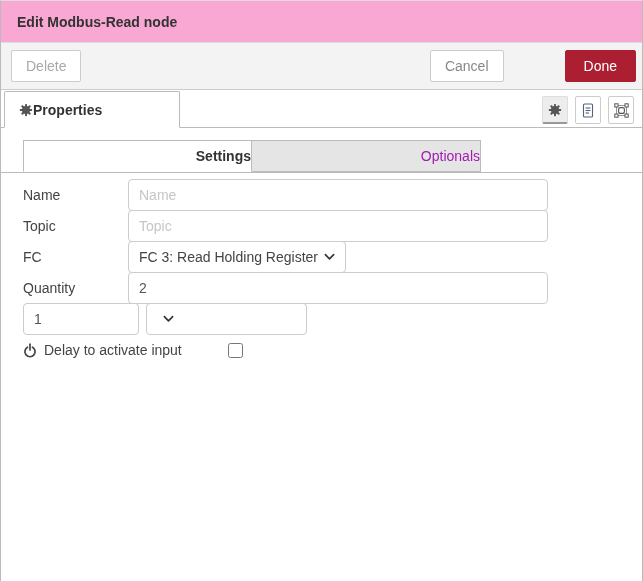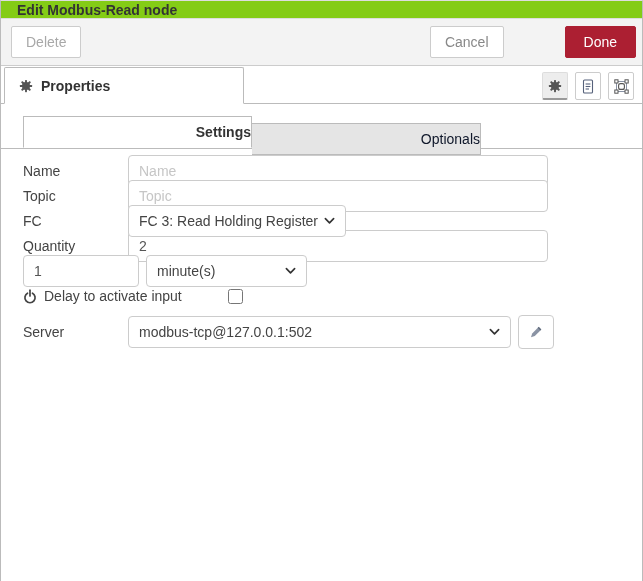--- a/index.html
+++ b/index.html
@@ -7,21 +7,21 @@
   body { font-family: "Liberation Sans", sans-serif; font-size: 14px; color:#444; }
 
   .dialog {
     width: 643px; height: 581px;
     border-left: 1px solid #bbb; border-right: 1px solid #bbb; border-top: 1px solid #ddd;
     background: #fff; position: relative; overflow: hidden;
   }
 
   
   .tray-header {
-    height: 18px; background:#84cc16; border-bottom:1px solid #ddd;
+    height: 42px; background:#f9a8d4; border-bottom:1px solid #ddd;
     display:flex; align-items:center; padding-left:16px;
   }
   .tray-header .title { font-weight:bold; font-size:14px; color:#333; }
 
   
   .toolbar {
     height: 47px; background:#f3f3f3; border-bottom:1px solid #ccc;
     display:flex; align-items:center; padding:0 6px 0 10px;gap:39px;
   }
   .btn {
@@ -35,24 +35,24 @@
   .btn-done {
     background:#ac1f32; border-color:#ac1f32; color:#fff; padding:0 18px;
   }
 
   
   .editor-tabs {
     height:38px; background:#fff; border-bottom:1px solid #bbb;
     position:relative; display:flex; align-items:flex-end;
   }
   .properties-tab {
-    width:240px; height:37px; margin-left:3px; margin-bottom:-1px;
+    width:176px; height:37px; margin-left:3px; margin-bottom:-1px;
     background:#fff; border:1px solid #bbb; border-bottom:1px solid #fff;
     border-radius:2px 2px 0 0;
-    display:flex; align-items:center; gap:8px; padding-left:14px;
+    display:flex; align-items:center; padding-left:14px;
   }
   .properties-tab .label { font-weight:bold; color:#333; }
   .icon-buttons { position:absolute; right:8px; top:6px; display:flex; gap:7px; }
   .icon-btn {
     width:26px; height:28px; background:#fff; border:1px solid #ccc; border-radius:2px;
     display:flex; align-items:center; justify-content:center; cursor:pointer; padding:0;
   }
   .icon-btn.active {
     background:#ededed; border-color:#ddd; border-bottom:2px solid #999;
   }
@@ -64,26 +64,26 @@
   .subtabs { display:flex; border-bottom:1px solid #bbb; padding-left:22px; height:33px; }
   .subtab {
     width:229px; height:32px; margin-bottom:-1px;
     display:flex; align-items:center; padding-left:16px; cursor:pointer;
     border:1px solid #bbb; font-size:14px;justify-content:flex-end;
   }
   .subtab.active {
     background:#fff; border-bottom:1px solid #fff; font-weight:bold; color:#333; z-index:2;
   }
   .subtab.inactive {
-    background:#e5e5e5; color:#0f172a; border-left:none;margin-top:7px;
+    background:#e5e5e5; color:#a21caf; border-left:none;
   }
 
   
   .form { padding:13px 0 0 22px; }
-  .form-row { display:flex; align-items:center; margin-bottom:8px; height:17px; }
+  .form-row { display:flex; align-items:center; margin-bottom:14px; height:17px; }
   .form-row .flabel { width:105px; color:#444; font-size:14px; flex:none; }
   .tinput {
     height:32px; border:1px solid #ccc; border-radius:4px; padding:0 10px;
     font-size:14px; color:#555; font-family:"Liberation Sans",sans-serif; background:#fff;
   }
   .tinput::placeholder { color:#c6c6c6; opacity:1; }
   .w-full { width:420px; }
   .fake-select {
     height:32px; border:1px solid #ccc; border-radius:4px; background:#fff;
     display:flex; align-items:center; padding:0 10px; font-size:14px; color:#444;
@@ -219,55 +219,35 @@
 
 
       <div class="form-row">
         <span class="flabel">Quantity</span>
         <input class="tinput w-full" type="text" value="2" style="">
       </div>
 
       <div class="form-row">
         <input class="tinput w-poll" type="text" value="1" style="">
         <div class="fake-select sel-unit">
-          <span class="sel-text">minute(s)</span>
           <span class="chev">
             <svg width="11" height="8" viewBox="0 0 12 8">
                 <path d="M1.5 1.5 L6 6 L10.5 1.5" fill="none" stroke="#333" stroke-width="1.8" stroke-linecap="round" stroke-linejoin="round"></path>
               </svg>
           </span>
         </div>
       </div>
 
       <div class="delay-row">
         <span class="picon">
           <svg width="14" height="15" viewBox="0 0 14 15">
             <path d="M4.5 4.2a5.1 5.1 0 1 0 5 0" fill="none" stroke="#444" stroke-width="1.7" stroke-linecap="round"></path>
             <line x1="7" y1="1.2" x2="7" y2="7" stroke="#444" stroke-width="1.7" stroke-linecap="round"></line>
           </svg>
         </span>
         <span class="dlabel">Delay to activate input</span>
         <input type="checkbox" class="delay-checkbox" style="">
       </div>
 
-      <div class="form-row">
-        <span class="flabel">Server</span>
-        <div class="fake-select sel-server">
-          <span class="sel-text">modbus-tcp@127.0.0.1:502</span>
-          <span class="chev">
-            <svg width="11" height="8" viewBox="0 0 12 8">
-                <path d="M1.5 1.5 L6 6 L10.5 1.5" fill="none" stroke="#333" stroke-width="1.8" stroke-linecap="round" stroke-linejoin="round"></path>
-              </svg>
-          </span>
-        </div>
-        <button class="edit-server-btn">
-          <span>
-            <svg width="14" height="14" viewBox="0 0 14 14">
-              <path d="M2 12.2l1.2-3.8L9.8 1.8l2.6 2.6-6.6 6.6L2 12.2z" fill="#8a93a4"></path>
-              <path d="M9.2 2.4l2.6 2.6" stroke="#5d6878" stroke-width="1.2"></path>
-            </svg>
-          </span>
-        </button>
-      </div>
 
     </div>
   </div>
 </div>
 
 </body></html>

